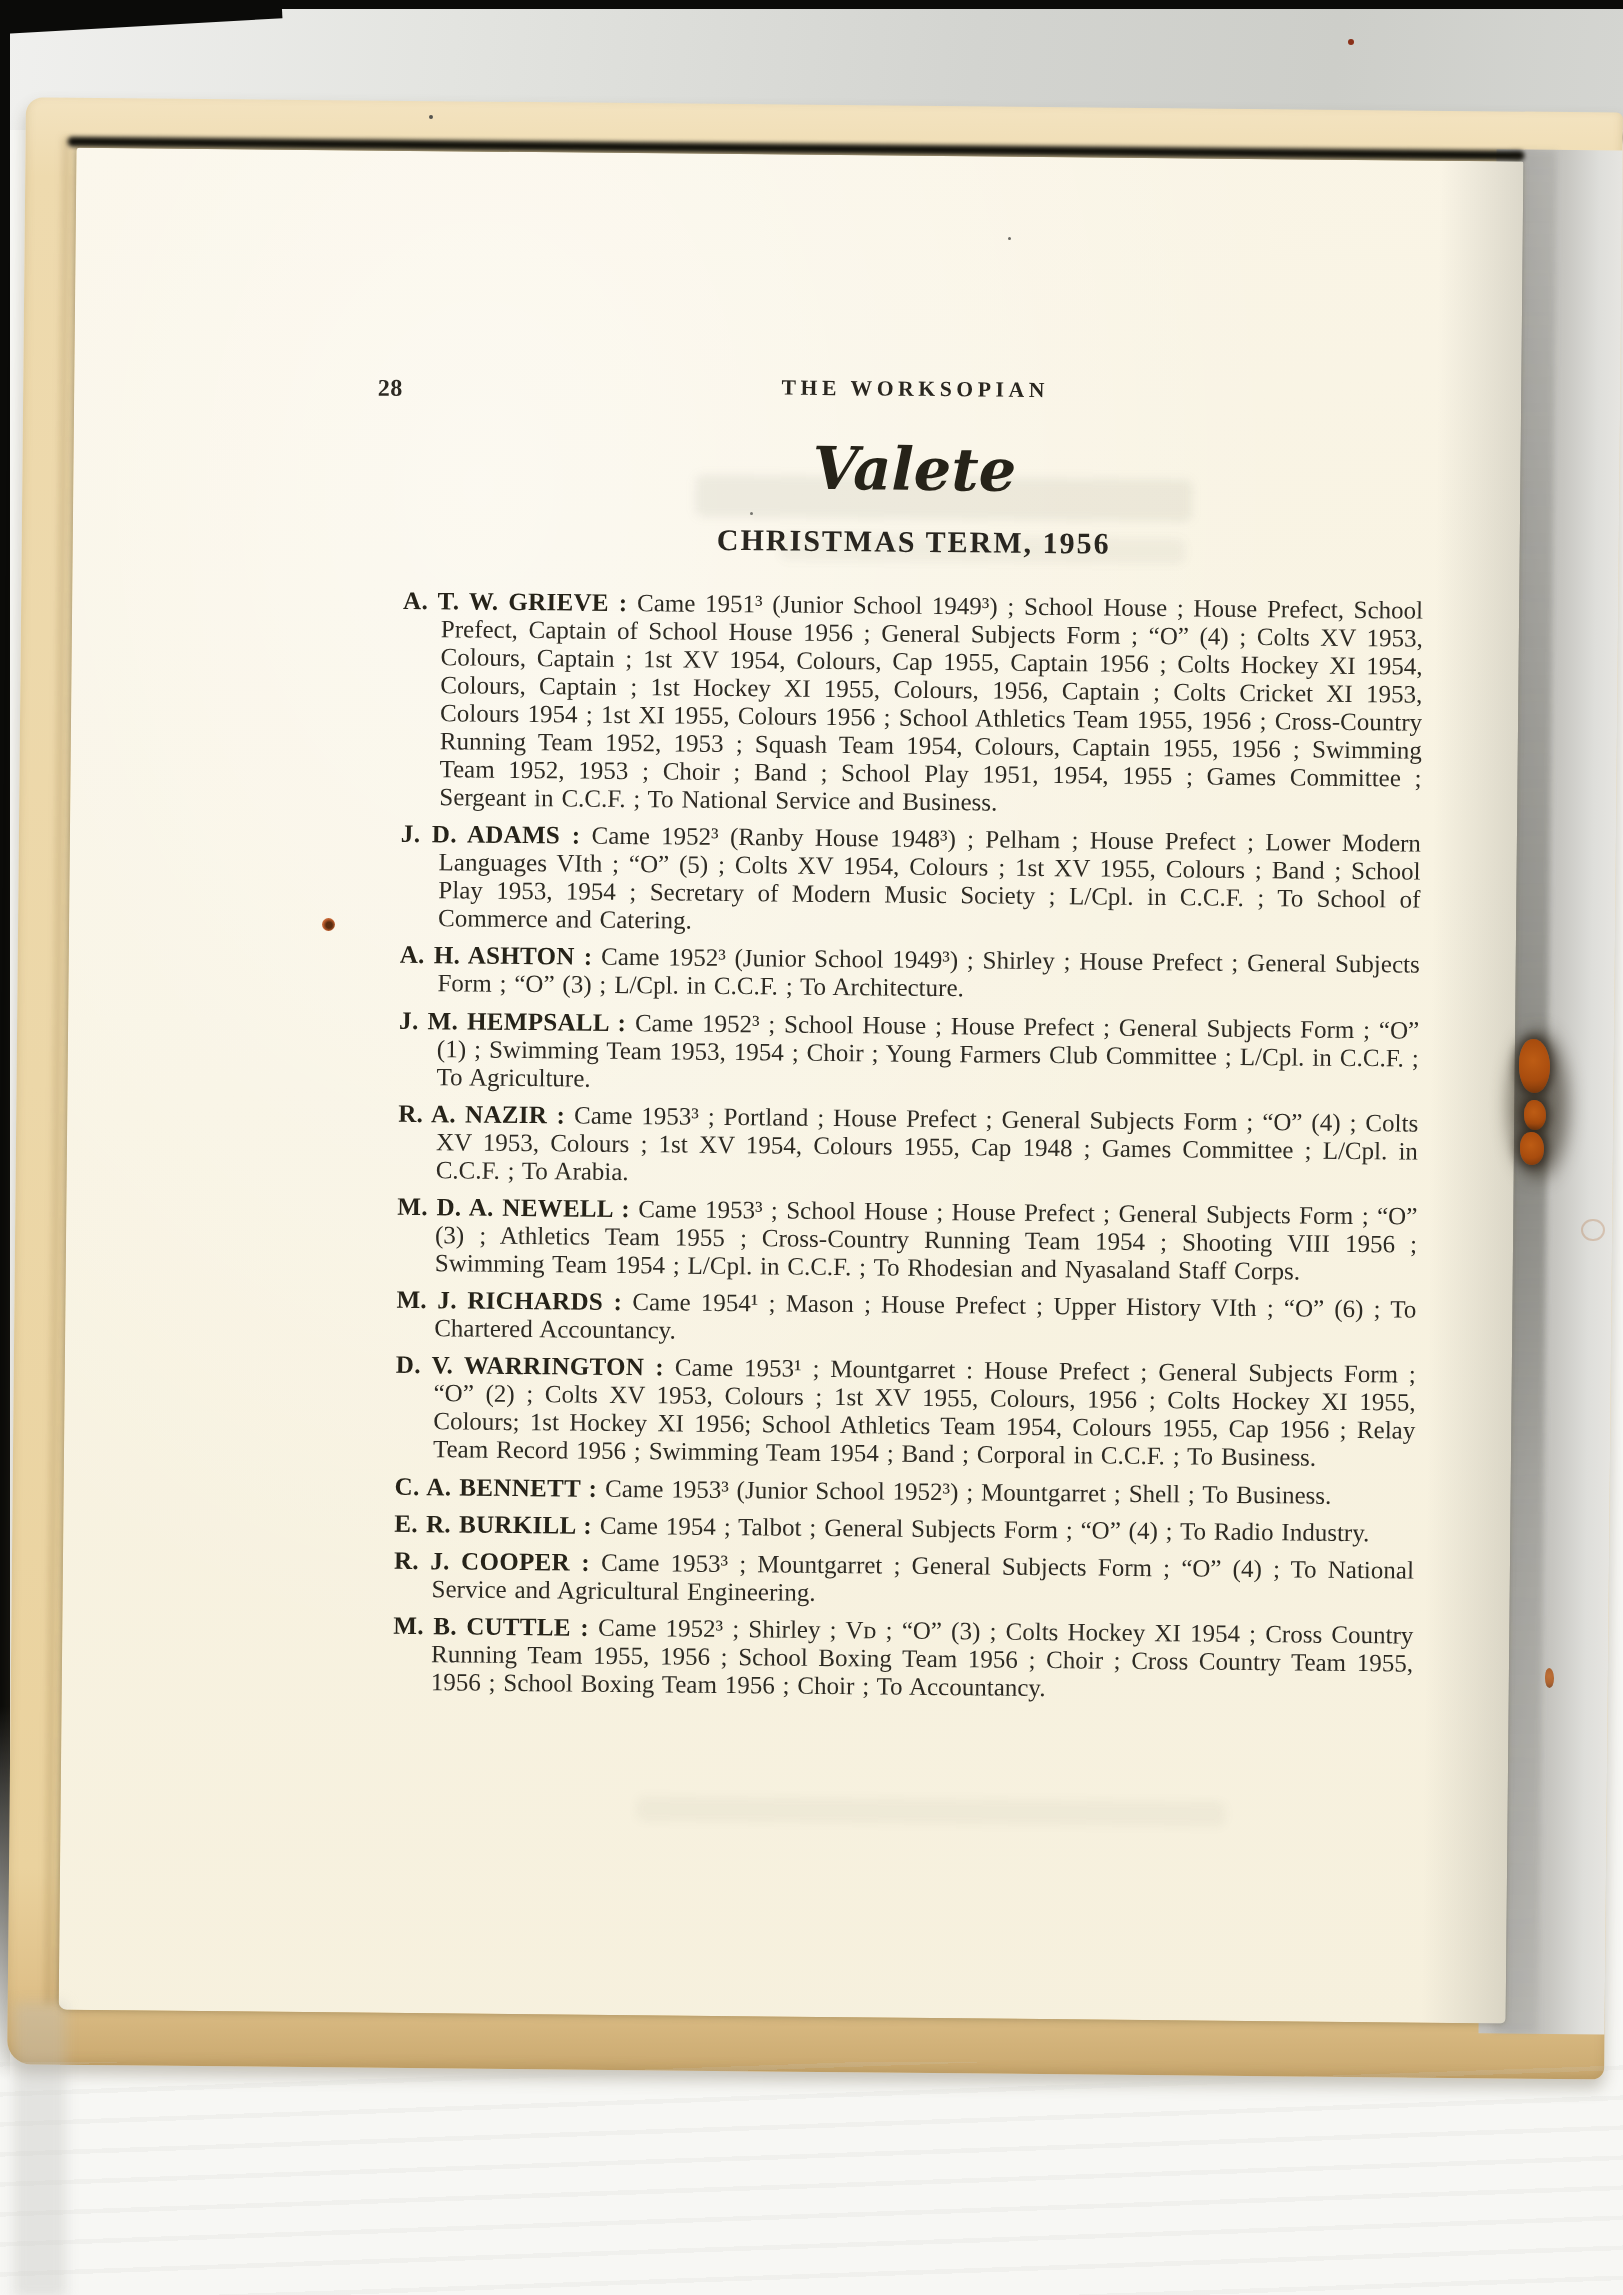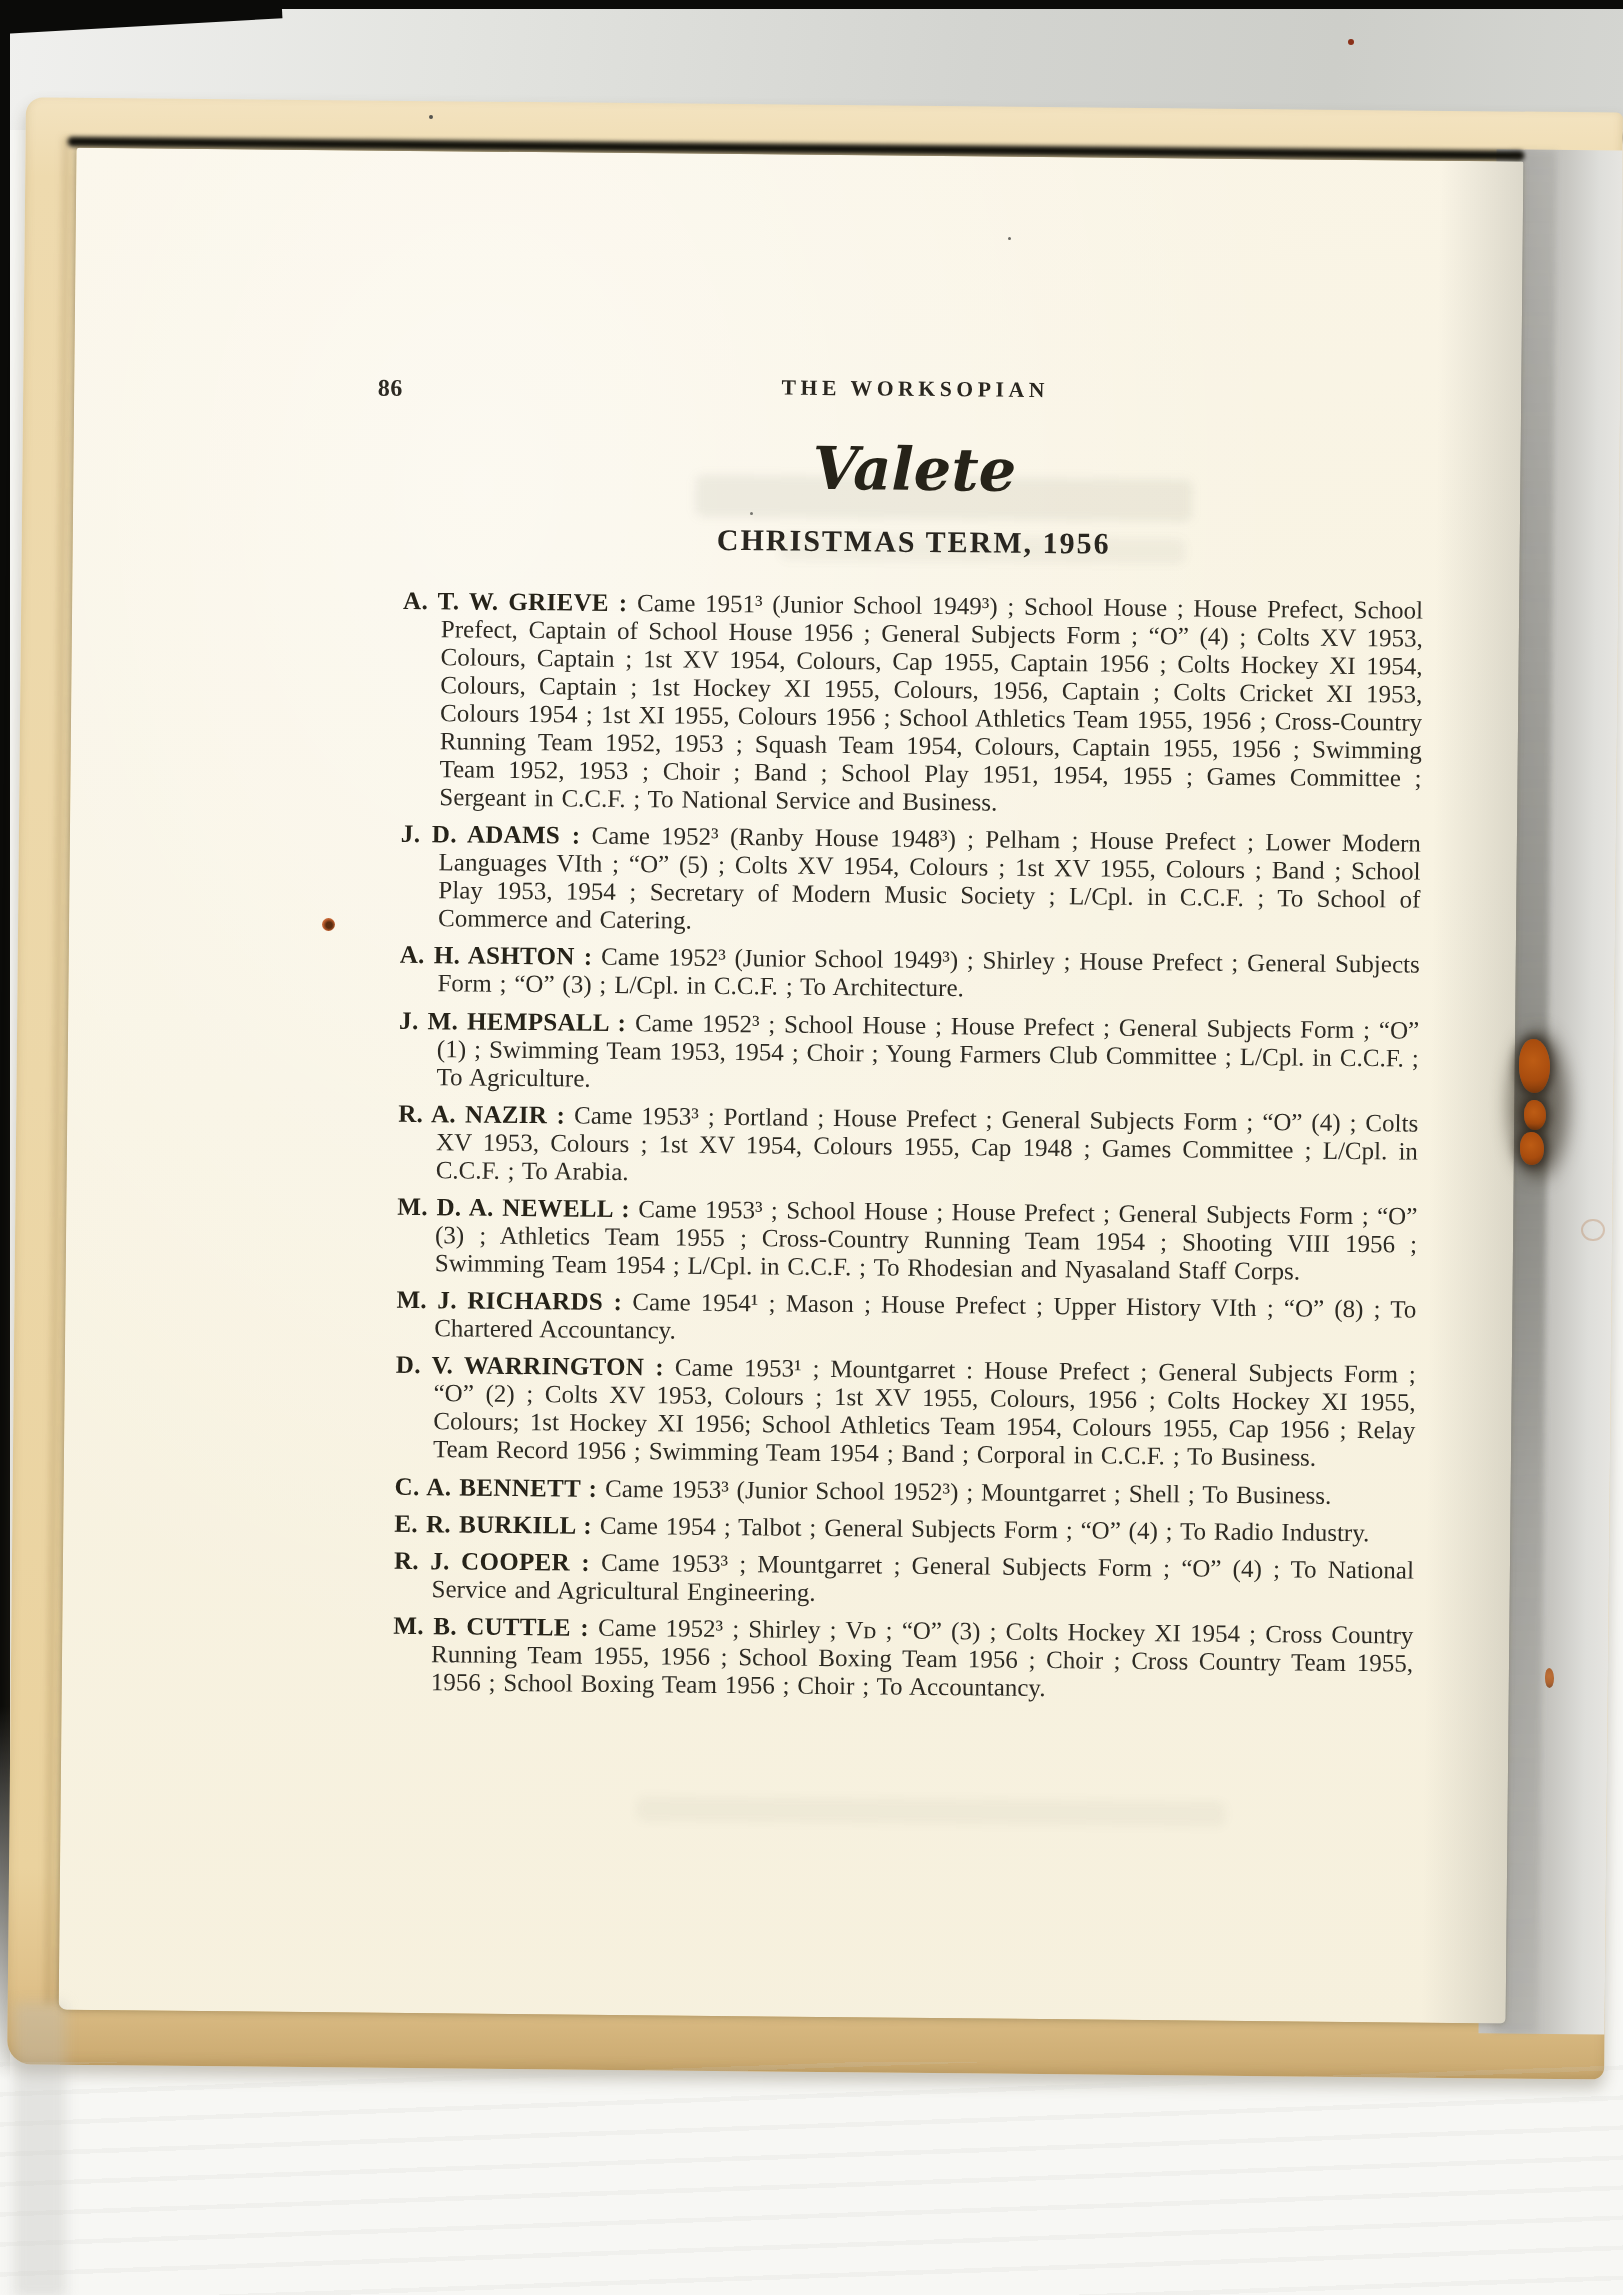--- a/index.html
+++ b/index.html
@@ -90,41 +90,41 @@
 
   <div class="page">
     <div class="page-right-shade"></div>
 
     <div class="ghost" style="left:622px;top:321px;width:497px;height:42px;"></div>
     <div class="ghost" style="left:707px;top:380px;width:406px;height:26px;opacity:.7;"></div>
     <div class="ghost" style="left:576px;top:1643px;width:589px;height:25px;opacity:.6;"></div>
 
     <div class="content">
       <div class="folio-row">
-        <span class="folio">86</span>
+        <span class="folio">28</span>
         <div class="running-head">THE WORKSOPIAN</div>
       </div>
       <div class="main-title">Valete</div>
       <div class="subtitle">CHRISTMAS TERM, 1956</div>
 
       <div class="entries">
         <p class="entry"><b>A. T. W. GRIEVE :</b>
           <span>Came 1951³ (Junior School 1949³) ;  School House ;  House Prefect, School Prefect, Captain of School House 1956 ;  General Subjects Form ; “O” (4) ;  Colts XV 1953, Colours, Captain ;  1st XV 1954, Colours, Cap 1955, Captain 1956 ;  Colts Hockey XI 1954, Colours, Captain ;  1st Hockey XI 1955, Colours, 1956, Captain ;  Colts Cricket XI 1953, Colours 1954 ;  1st XI 1955, Colours 1956 ;  School Athletics Team 1955, 1956 ;  Cross-Country Running Team 1952, 1953 ;  Squash Team 1954, Colours, Captain 1955, 1956 ;  Swimming Team 1952, 1953 ;  Choir ;  Band ;  School Play 1951, 1954, 1955 ;  Games Committee ; Sergeant in C.C.F. ;  To National Service and Business.</span></p>
         <p class="entry"><b>J. D. ADAMS :</b>
           <span>Came 1952³ (Ranby House 1948³) ;  Pelham ;  House Prefect ; Lower Modern Languages VIth ; “O” (5) ;  Colts XV 1954, Colours ;  1st XV 1955, Colours ;  Band ;  School Play 1953, 1954 ;  Secretary of Modern Music Society ; L/Cpl. in C.C.F. ;  To School of Commerce and Catering.</span></p>
         <p class="entry"><b>A. H. ASHTON :</b>
           <span>Came 1952³ (Junior School 1949³) ;  Shirley ;  House Prefect ; General Subjects Form ; “O” (3) ;  L/Cpl. in C.C.F. ;  To Architecture.</span></p>
         <p class="entry"><b>J. M. HEMPSALL :</b>
           <span>Came 1952³ ;  School House ;  House Prefect ;  General Subjects Form ; “O” (1) ;  Swimming Team 1953, 1954 ;  Choir ;  Young Farmers Club Committee ;  L/Cpl. in C.C.F. ;  To Agriculture.</span></p>
         <p class="entry"><b>R. A. NAZIR :</b>
           <span>Came 1953³ ;  Portland ;  House Prefect ;  General Subjects Form ; “O” (4) ;  Colts XV 1953, Colours ;  1st XV 1954, Colours 1955, Cap 1948 ; Games Committee ;  L/Cpl. in C.C.F. ;  To Arabia.</span></p>
         <p class="entry"><b>M. D. A. NEWELL :</b>
           <span>Came 1953³ ;  School House ;  House Prefect ;  General Subjects Form ;  “O” (3) ;  Athletics Team 1955 ;  Cross-Country Running Team 1954 ; Shooting VIII 1956 ;  Swimming Team 1954 ;  L/Cpl. in C.C.F. ;  To Rhodesian and Nyasaland Staff Corps.</span></p>
         <p class="entry"><b>M. J. RICHARDS :</b>
-          <span>Came 1954¹ ;  Mason ;  House Prefect ;  Upper History VIth ; “O” (8) ;  To Chartered Accountancy.</span></p>
+          <span>Came 1954¹ ;  Mason ;  House Prefect ;  Upper History VIth ; “O” (6) ;  To Chartered Accountancy.</span></p>
         <p class="entry"><b>D. V. WARRINGTON :</b>
           <span>Came 1953¹ ;  Mountgarret :  House Prefect ;  General Subjects Form ;  “O” (2) ;  Colts XV 1953, Colours ;  1st XV 1955, Colours, 1956 ; Colts Hockey XI 1955, Colours; 1st Hockey XI 1956; School Athletics Team 1954, Colours 1955, Cap 1956 ;  Relay Team Record 1956 ;  Swimming Team 1954 ; Band ;  Corporal in C.C.F. ;  To Business.</span></p>
         <p class="entry"><b>C. A. BENNETT :</b>
           <span>Came 1953³ (Junior School 1952³) ;  Mountgarret ;  Shell ; To Business.</span></p>
         <p class="entry"><b>E. R. BURKILL :</b>
           <span>Came 1954 ;  Talbot ;  General Subjects Form ;  “O” (4) ; To Radio Industry.</span></p>
         <p class="entry"><b>R. J. COOPER :</b>
           <span>Came 1953³ ;  Mountgarret ;  General Subjects Form ;  “O” (4) ; To National Service and Agricultural Engineering.</span></p>
         <p class="entry"><b>M. B. CUTTLE :</b>
           <span>Came 1952³ ;  Shirley ;  Vᴅ ;  “O” (3) ;  Colts Hockey XI 1954 ; Cross Country Running Team 1955, 1956 ;  School Boxing Team 1956 ;  Choir ; Cross Country Team 1955, 1956 ;  School Boxing Team 1956 ;  Choir ; To Accountancy.</span></p>

